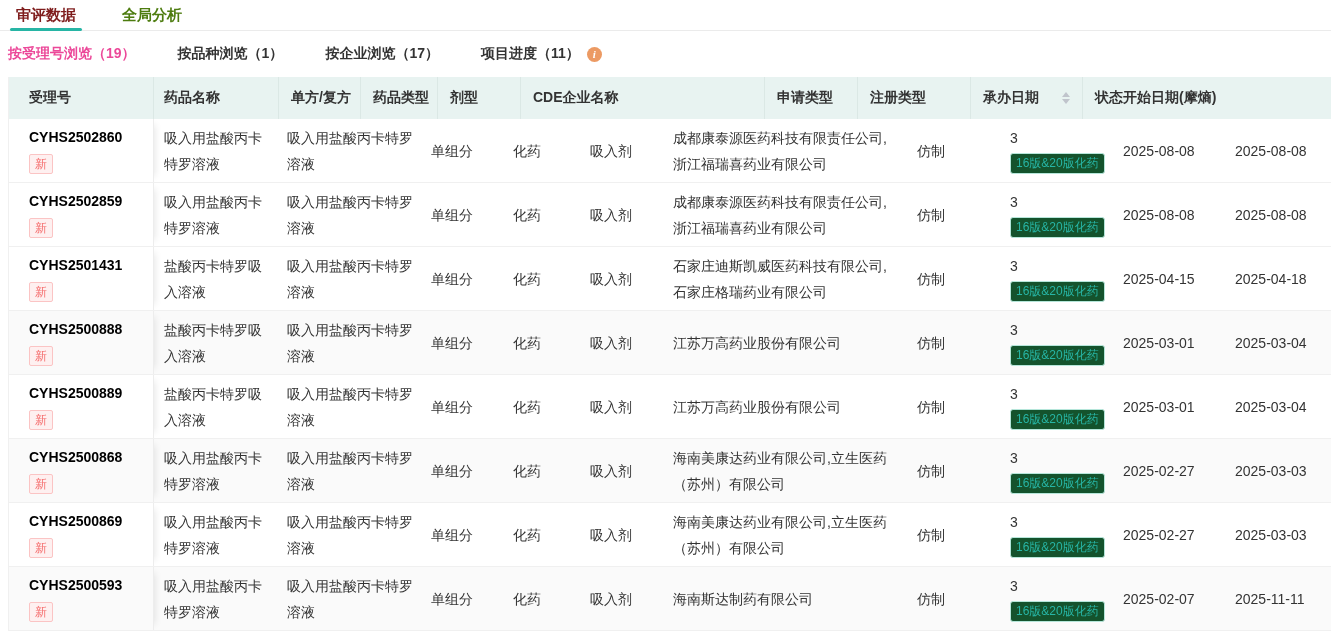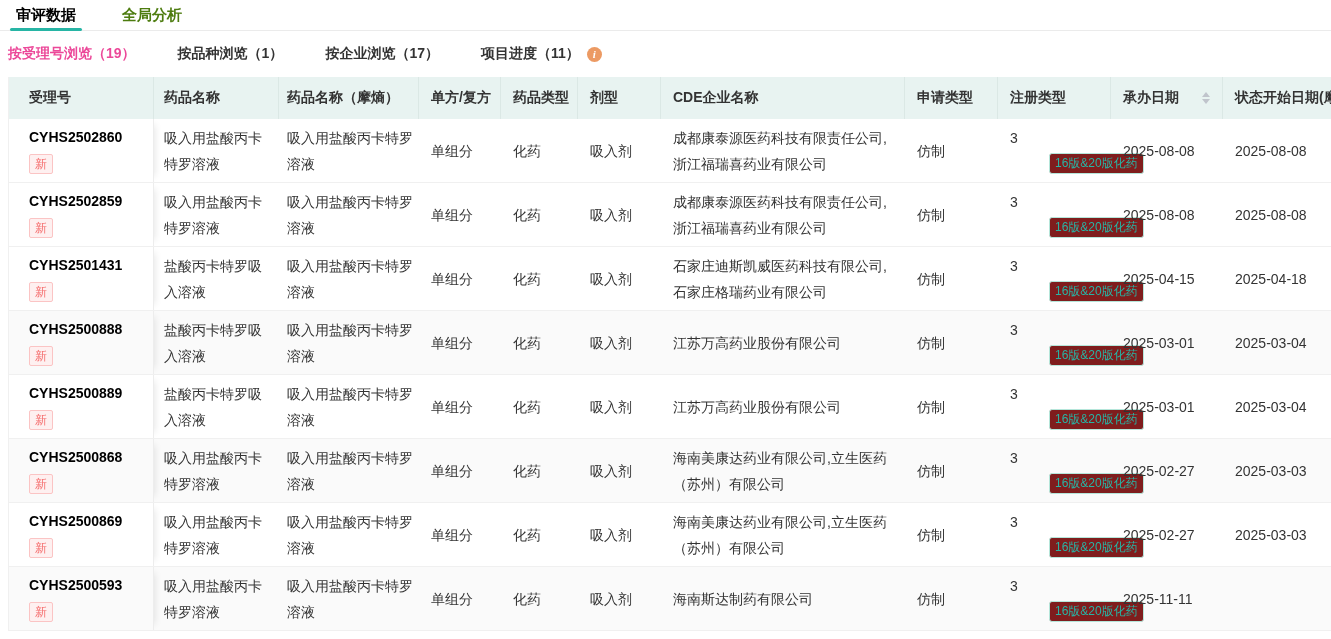--- a/index.html
+++ b/index.html
@@ -2,21 +2,21 @@
 <html><head>
 <meta charset="utf-8">
 <style>
   * { box-sizing: border-box; margin: 0; padding: 0; }
   html, body { width: 1331px; height: 639px; overflow: hidden; background: #fff; }
   body { font-family: "Liberation Sans", sans-serif; font-size: 14px; color: #333; }
 
   
   .tabbar { display: flex; align-items: stretch; height: 31px; border-bottom: 1px solid #ebebeb; padding-left: 10px; }
   .tab { position: relative; display: flex; align-items: center; padding: 0 6px; margin-right: 34px; font-size: 15px; font-weight: bold; color: #4d7c0f; cursor: pointer; }
-  .tab.active { color: #000000; }
+  .tab.active { color: #7f1d1d; }
   .tab.active::after { content: ""; position: absolute; left: 0; right: 0; bottom: -1px; height: 3px; background: #27b5a5; border-radius: 2px; }
 
   
   .subtabbar { display: flex; align-items: center; height: 46px; padding-left: 8px; }
   .subtab { display: flex; align-items: center; margin-right: 42px; font-weight: bold; color: #333; cursor: pointer; }
   .subtab.active { color: #ec4899; }
   .info-dot { display: inline-block; width: 15px; height: 15px; margin-left: 7px; border-radius: 50%; background: #ec9a63; color: #fff; font-size: 11px; font-style: italic; font-weight: bold; text-align: center; line-height: 15px; font-family: "Liberation Serif", serif; cursor: pointer; }
 
   
   .table-wrap { margin-left: 8px; width: 1323px; overflow: hidden; border-left: 1px solid #f0f0f0; }
@@ -39,21 +39,21 @@
   .c8  { width: 113px; }
   .c9  { width: 112px; gap: 8px; }
   .c10 { width: 170px; }
 
   .cell.c0 { border-right: 1px solid #ededed; box-shadow: 7px 0 7px -6px rgba(0,0,0,0.10); }
   .th.c0 { padding-left: 20px; }
 
   .acc-link { color: #000000; font-weight: bold; cursor: pointer; line-height: 20px; }
   .badge-new { display: inline-block; width: fit-content; margin-top: 7px; padding: 1px 5px; font-size: 12px; line-height: 16px; color: #f56c6c; background: #fef0f0; border: 1px solid #fbc4c4; border-radius: 2px; }
   .reg-num { line-height: 20px; }
-  .badge-reg { display: inline-block; width: fit-content; margin-top: 5px; padding: 2px 5px; font-size: 12px; line-height: 15px; color: #27b5a5; background: #7f1d1d; border: 1px solid #b5e6da; border-radius: 3px; white-space: nowrap; margin-left: 39px; }
+  .badge-reg { display: inline-block; width: fit-content; margin-top: 5px; padding: 2px 5px; font-size: 12px; line-height: 15px; color: #27b5a5; background: #14532d; border: 1px solid #b5e6da; border-radius: 3px; white-space: nowrap; }
 
   .sort { display: flex; flex-direction: column; align-items: center; margin-left: auto; gap: 2px; cursor: pointer; }
   .sort i { display: block; width: 0; height: 0; border-left: 4px solid transparent; border-right: 4px solid transparent; }
   .sort .up { border-bottom: 5px solid #c0c4cc; }
   .sort .down { border-top: 5px solid #c0c4cc; }
 </style>
 </head>
 <body>
 
 <div class="tabbar">
@@ -68,21 +68,20 @@
   <div class="subtab">
     <span>项目进度（11）</span>
     <span class="info-dot">i</span>
   </div>
 </div>
 
 <div class="table-wrap">
   <div class="thead">
     <div class="th c0">受理号</div>
     <div class="th c1">药品名称</div>
-    <div class="th c2">药品名称（摩熵）</div>
     <div class="th c3">单方/复方</div>
     <div class="th c4">药品类型</div>
     <div class="th c5">剂型</div>
     <div class="th c6">CDE企业名称</div>
     <div class="th c7">申请类型</div>
     <div class="th c8">注册类型</div>
     <div class="th c9">
       <span>承办日期</span>
       <span class="sort">
           <i class="up"></i>
@@ -234,16 +233,17 @@
         <div class="cell c2">吸入用盐酸丙卡特罗溶液</div>
         <div class="cell c3">单组分</div>
         <div class="cell c4">化药</div>
         <div class="cell c5">吸入剂</div>
         <div class="cell c6">海南斯达制药有限公司</div>
         <div class="cell c7">仿制</div>
         <div class="cell c8">
           <div class="reg-num">3</div>
           <div class="badge-reg">16版&amp;20版化药</div>
         </div>
+        <div class="cell c9">2025-02-07</div>
         <div class="cell c10">2025-11-11</div>
       </div>
     </div>
 </div>
 
 </body></html>

